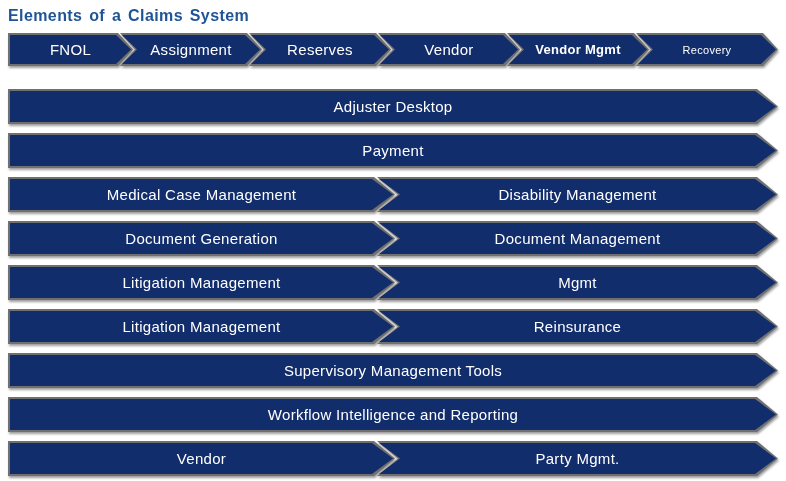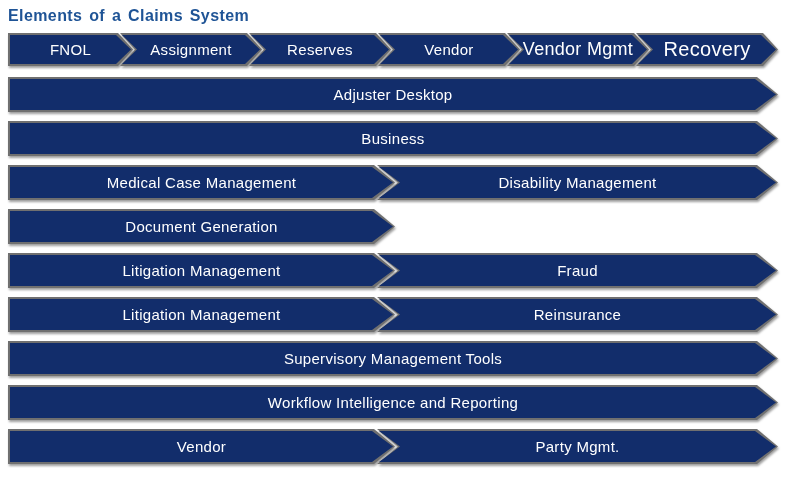--- a/index.html
+++ b/index.html
@@ -7,38 +7,38 @@
     width:786px;height:481px;overflow:hidden;background:#ffffff;
     font-family:"Liberation Sans",sans-serif;
   }
   .canvas{width:770px;padding:0 8px;}
   h1.page-title{
     margin:7px 0 8px 0;line-height:18px;
     font-size:16px;font-weight:bold;letter-spacing:.4px;word-spacing:2px;
     color:var(--title-color,#1f5496);
   }
   .row{display:flex;height:35px;margin-bottom:9px;position:relative;}
-  .row.chevrons{height:33px;margin-bottom:11px;}
+  .row.chevrons{height:33px;margin-bottom:23px;}
 
   
   .shape{position:relative;flex:0 0 auto;filter:drop-shadow(1.5px 2px 1px rgba(60,60,60,.5));}
   .shape .bg{position:absolute;inset:0;background:var(--bar-border,#707070);}
   .shape .fg{position:absolute;inset:2px;background:var(--bar-fill,#122d6b);}
   .pent .bg,.pent .fg{
     clip-path:polygon(0 0,calc(100% - var(--pt)) 0,100% 50%,calc(100% - var(--pt)) 100%,0 100%);
   }
   .notch .bg,.notch .fg{
     clip-path:polygon(0 0,calc(100% - var(--pt)) 0,100% 50%,calc(100% - var(--pt)) 100%,0 100%,var(--nt) 50%);
   }
   .label{
     position:absolute;inset:0;display:flex;align-items:center;justify-content:center;
     color:var(--label-color,#ffffff);font-size:15px;letter-spacing:.3px;white-space:nowrap;
   }
-  .label.fs12{font-size:18px;}
-  .label.fs14{font-size:20px;}
+  .label.fs12{font-size:13px;font-weight:bold;}
+  .label.fs14{font-size:11px;}
 
   
   .step{--pt:15px;--nt:15px;width:142px;margin-left:-13px;}
   .step.first{width:125px;margin-left:0;}
 
   
   .full{--pt:21px;width:770px;}
   .pair-left{--pt:21px;width:387px;}
   .pair-right{--pt:21px;--nt:21px;width:401px;margin-left:-18px;}
 </style>
@@ -87,21 +87,21 @@
       <div class="bg"></div>
         <div class="fg"></div>
       <div class="label">Adjuster Desktop</div>
     </div>
   </div>
 
   <div class="row">
     <div class="shape full pent">
       <div class="bg"></div>
         <div class="fg"></div>
-      <div class="label">Business</div>
+      <div class="label">Payment</div>
     </div>
   </div>
 
   <div class="row">
     <div class="shape pair-left pent">
       <div class="bg"></div>
         <div class="fg"></div>
       <div class="label">Medical Case Management</div>
     </div>
     <div class="shape pair-right notch">
@@ -110,32 +110,37 @@
       <div class="label">Disability Management</div>
     </div>
   </div>
 
   <div class="row">
     <div class="shape pair-left pent">
       <div class="bg"></div>
         <div class="fg"></div>
       <div class="label">Document Generation</div>
     </div>
+    <div class="shape pair-right notch">
+      <div class="bg"></div>
+        <div class="fg"></div>
+      <div class="label">Document Management</div>
+    </div>
   </div>
 
   <div class="row">
     <div class="shape pair-left pent">
       <div class="bg"></div>
         <div class="fg"></div>
       <div class="label">Litigation Management</div>
     </div>
     <div class="shape pair-right notch">
       <div class="bg"></div>
         <div class="fg"></div>
-      <div class="label">Fraud</div>
+      <div class="label">Mgmt</div>
     </div>
   </div>
 
   <div class="row">
     <div class="shape pair-left pent">
       <div class="bg"></div>
         <div class="fg"></div>
       <div class="label">Litigation Management</div>
     </div>
     <div class="shape pair-right notch">

